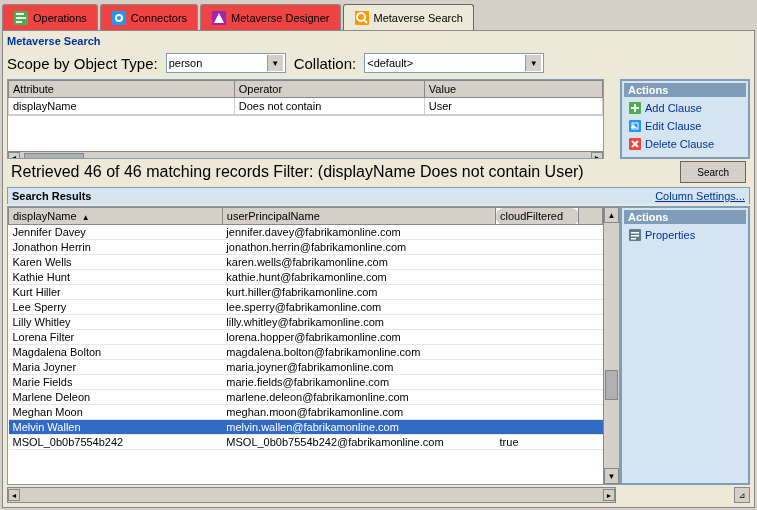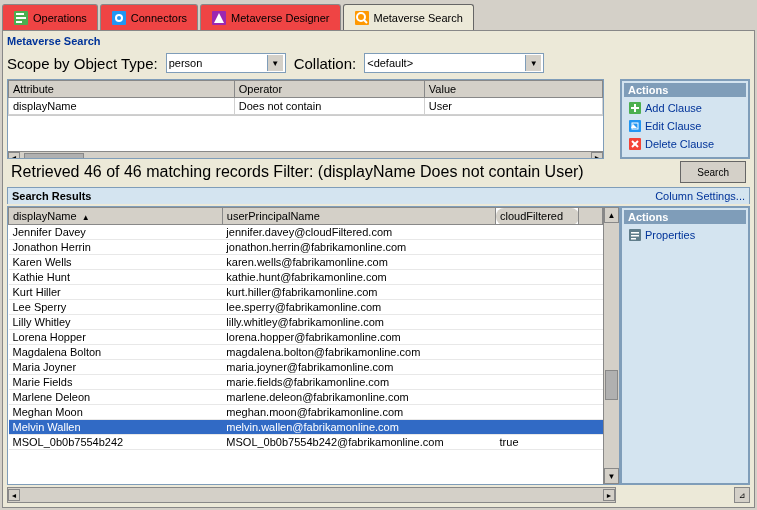--- a/index.html
+++ b/index.html
@@ -193,21 +193,21 @@
     }
     .results-header {
       display: flex;
       align-items: center;
       justify-content: space-between;
       padding: 1px 4px;
       background: #d4e4f0;
       border-bottom: 1px solid #7f9db9;
     }
     .results-title { font-weight: bold; }
-    .column-settings { color: #003399; cursor: pointer; }
+    .column-settings { color: #003399; text-decoration: underline; cursor: pointer; }
     
     .results-table {
       width: 100%;
       border-collapse: collapse;
       table-layout: fixed;
     }
     .results-table th {
       background: #d4d0c8;
       border: 1px solid #888;
       padding: 2px 4px;
@@ -446,21 +446,21 @@
               <tr>
                 <th class="col1">displayName <span class="sort-arrow">▲</span></th>
                 <th class="col2">userPrincipalName</th>
                 <th class="col3">cloudFiltered</th>
                 <th class="col4"></th>
               </tr>
             </thead>
             <tbody id="results-tbody">
             <tr>
                   <td>Jennifer Davey</td>
-                  <td>jennifer.davey@cloudFiltered.com</td>
+                  <td>jennifer.davey@fabrikamonline.com</td>
                   <td></td>
                   <td></td>
                 </tr>
                 <tr>
                   <td>Jonathon Herrin</td>
                   <td>jonathon.herrin@fabrikamonline.com</td>
                   <td></td>
                   <td></td>
                 </tr>
                 <tr>
@@ -487,21 +487,21 @@
                   <td></td>
                   <td></td>
                 </tr>
                 <tr>
                   <td>Lilly Whitley</td>
                   <td>lilly.whitley@fabrikamonline.com</td>
                   <td></td>
                   <td></td>
                 </tr>
                 <tr>
-                  <td>Lorena Hopper</td>
+                  <td>Lorena Filter</td>
                   <td>lorena.hopper@fabrikamonline.com</td>
                   <td></td>
                   <td></td>
                 </tr>
                 <tr>
                   <td>Magdalena Bolton</td>
                   <td>magdalena.bolton@fabrikamonline.com</td>
                   <td></td>
                   <td></td>
                 </tr>

